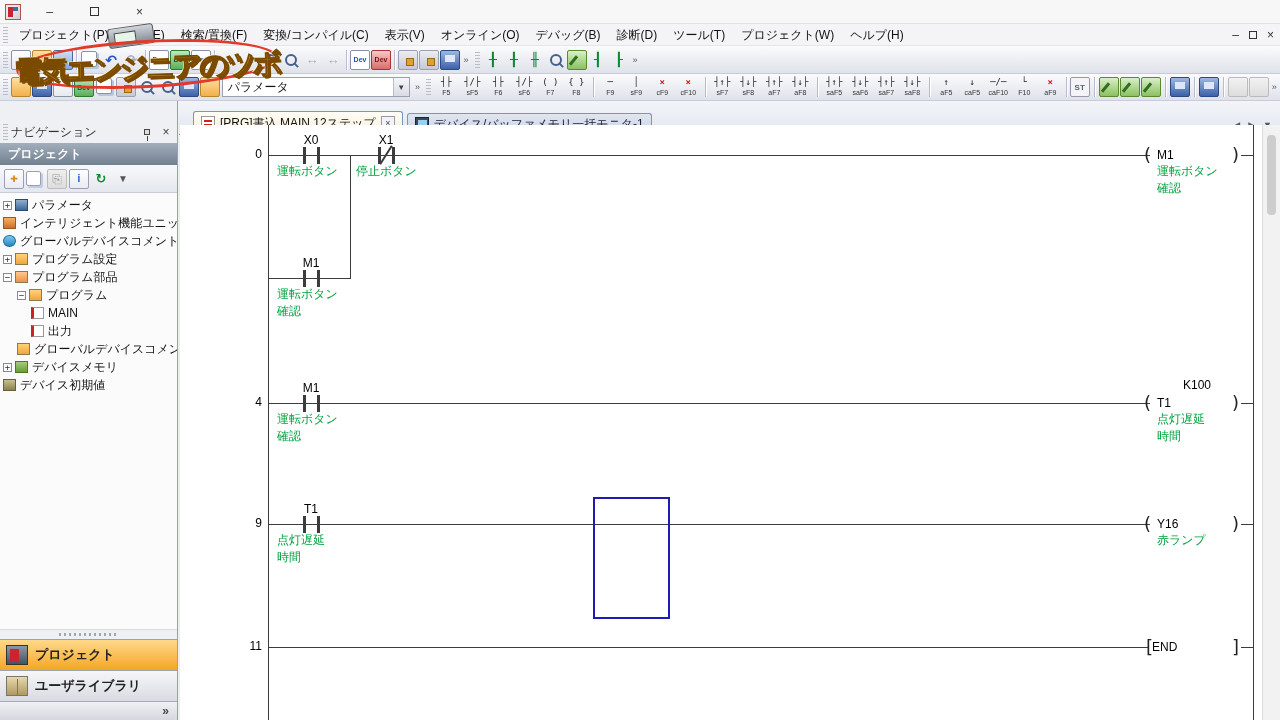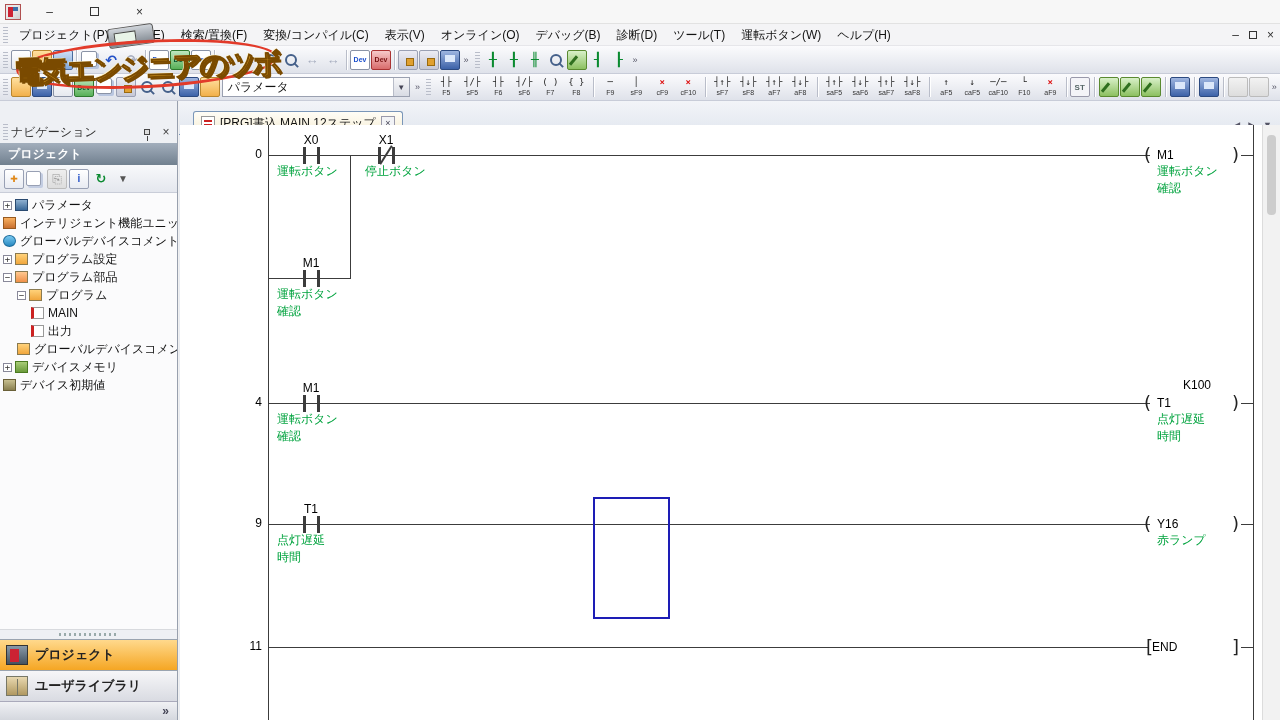--- a/index.html
+++ b/index.html
@@ -178,21 +178,21 @@
         <div class="menuitem">表示(V)</div>
 
         <div class="menuitem">オンライン(O)</div>
 
         <div class="menuitem">デバッグ(B)</div>
 
         <div class="menuitem">診断(D)</div>
 
         <div class="menuitem">ツール(T)</div>
 
-        <div class="menuitem">運転ボタン(W)</div>
+        <div class="menuitem">プロジェクト(W)</div>
 
         <div class="menuitem">ヘルプ(H)</div>
 
     </div>
     <div class="mdibtns">
       <span>–</span>
       <span class="rbox"></span>
       <span>×</span>
     </div>
   </div>
@@ -604,20 +604,24 @@
       </div>
   </div>
 
   <div class="main">
     <div class="tabstrip">
       <div class="tab active">
         <span class="tabicon1"></span>
         <span>[PRG]書込 MAIN 12ステップ</span>
         <span class="tabclose">×</span>
       </div>
+      <div class="tab inactive">
+        <span class="tabicon2"></span>
+        <span>デバイス/バッファメモリ一括モニタ-1</span>
+      </div>
       <div class="tabnav">
         <span>◀</span>
         <span>▶</span>
         <span>▼</span>
       </div>
     </div>
 
     <div class="canvas">
       <div class="vline" style="left:88px;top:0;height:596px"></div>
       <div class="vline" style="left:1073px;top:0;height:596px"></div>
@@ -628,21 +632,21 @@
         <div class="cbar" style="left:123px;top:22px"></div>
         <div class="cbar" style="left:137px;top:22px"></div>
         <div class="devname" style="left:101px;top:8px">X0</div>
         <div class="glabel" style="left:97px;top:38px">運転ボタン</div>
       </div>
       <div>
         <div class="cbar" style="left:198px;top:22px"></div>
         <div class="cbar" style="left:212px;top:22px"></div>
         <div class="ncslash" style="left:205px;top:19px"></div>
         <div class="devname" style="left:176px;top:8px">X1</div>
-        <div class="glabel" style="left:185px;top:38px">停止ボタン</div>
+        <div class="glabel" style="left:176px;top:38px">停止ボタン</div>
       </div>
       <div>
         <div class="vline" style="left:170px;top:30px;height:124px"></div>
         <div class="hline" style="left:88px;top:153px;width:82px"></div>
         <div class="cbar" style="left:123px;top:145px"></div>
         <div class="cbar" style="left:137px;top:145px"></div>
         <div class="devname" style="left:101px;top:131px">M1</div>
         <div class="glabel" style="left:97px;top:161px">
             <div>運転ボタン</div>
             <div>確認</div>

